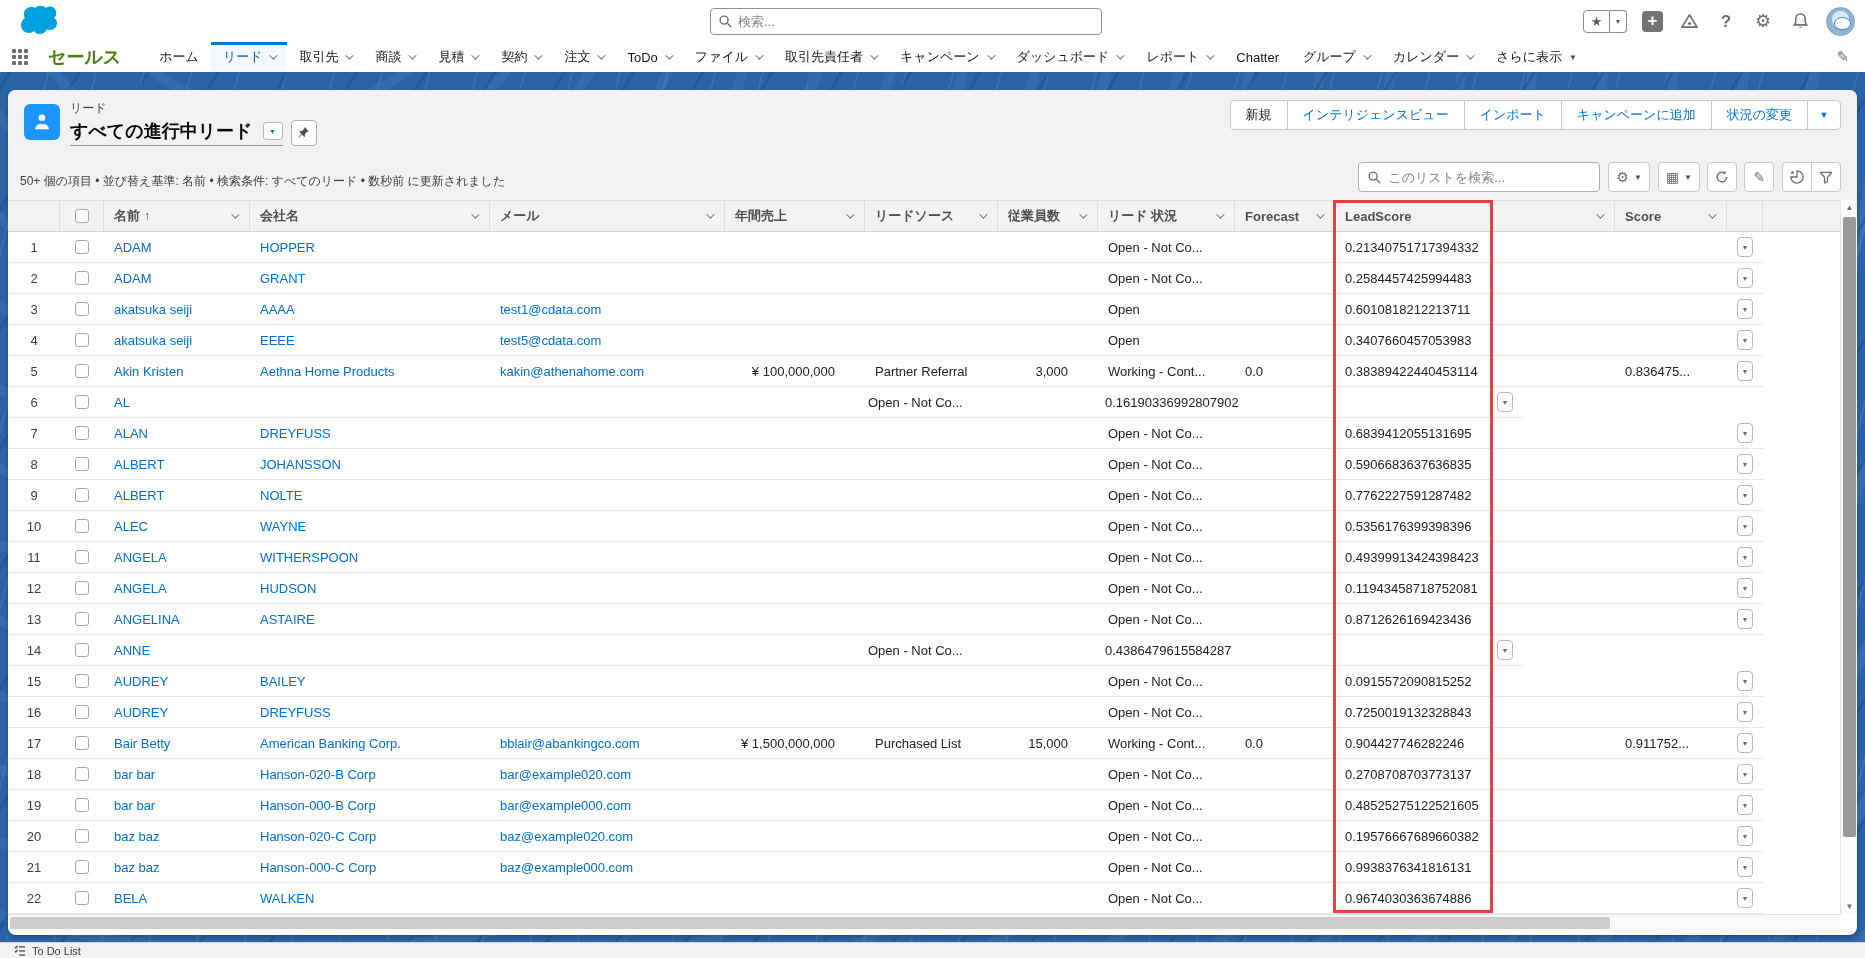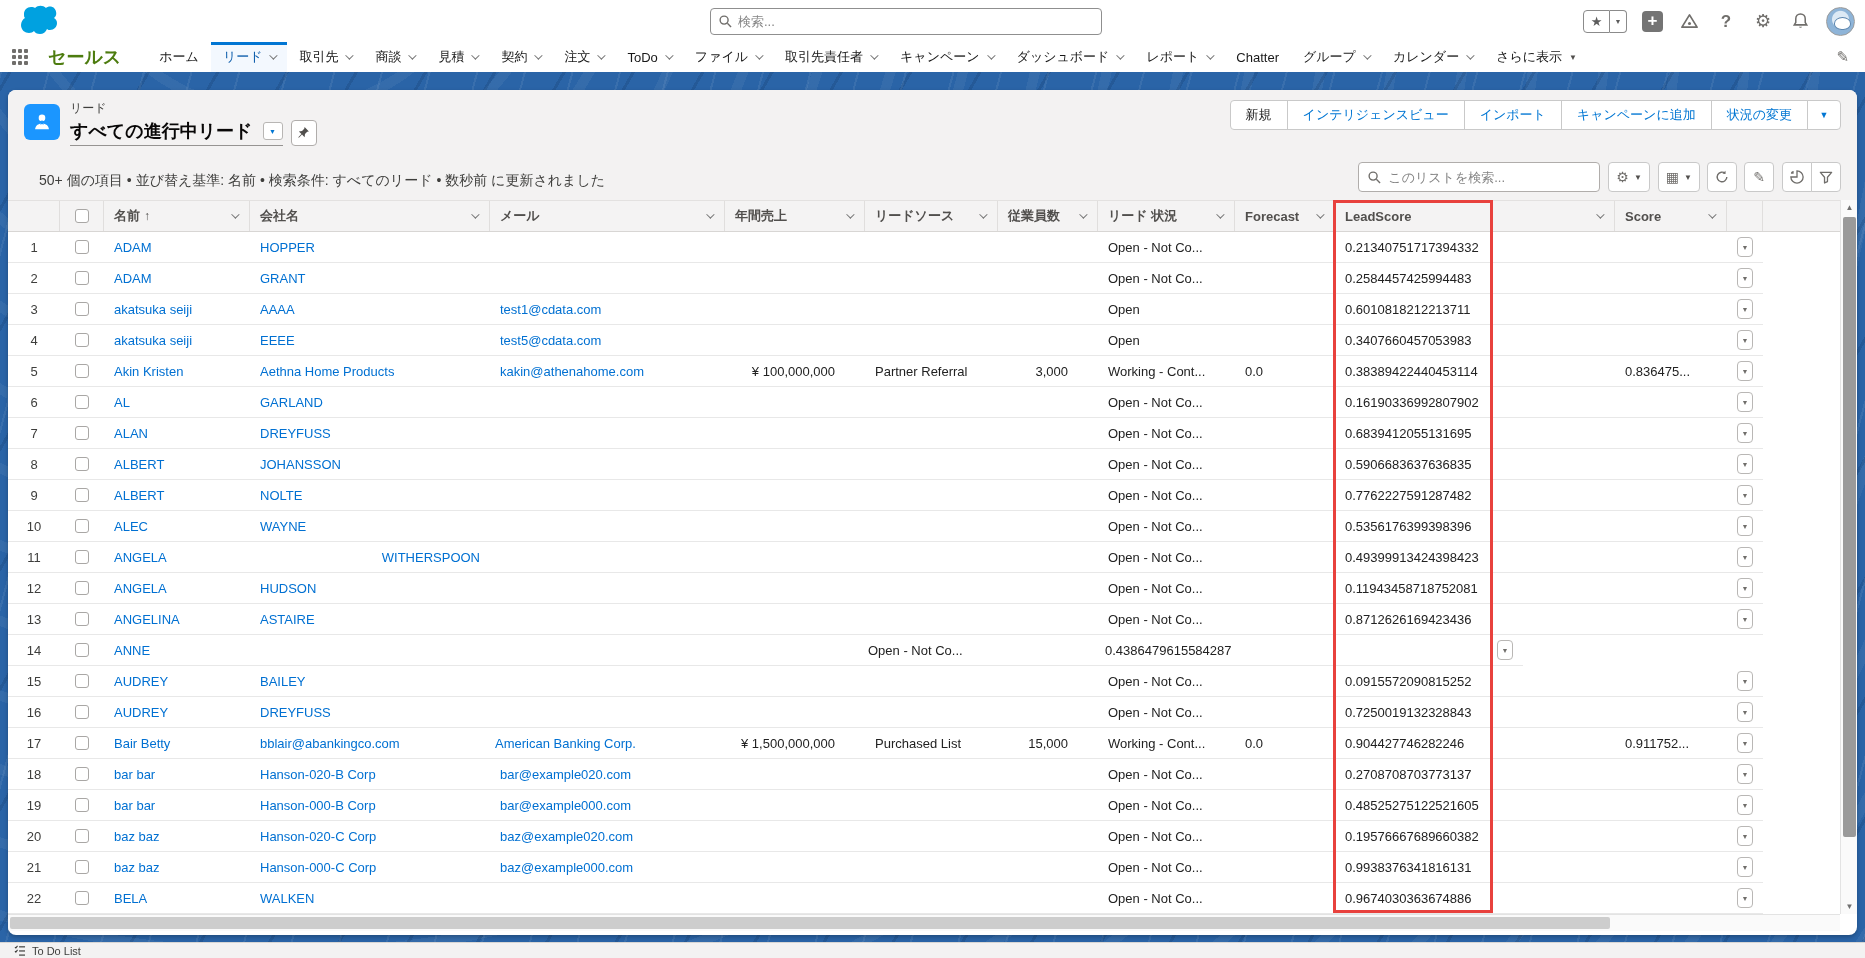--- a/index.html
+++ b/index.html
@@ -51,21 +51,21 @@
   .list-title-row { display:flex; align-items:center; gap:8px; }
   .list-title { font-size:18px; font-weight:bold; color:#080707; border-bottom:1px solid #969492; padding-bottom:2px; display:flex; align-items:center; gap:10px; cursor:pointer; }
   .title-caret { width:20px; height:18px; border:1px solid #b8b6b4; background:#fff; border-radius:3px; display:flex; align-items:center; justify-content:center; font-size:7px; color:#0176d3; }
   .pin-btn { width:26px; height:26px; border:1px solid #b0adab; background:#fff; border-radius:4px; display:flex; align-items:center; justify-content:center; cursor:pointer; }
 
   .header-actions { position:absolute; right:16px; top:10px; display:flex; }
   .hbtn { height:30px; padding:0 15px; background:#fff; border:1px solid #c9c9c9; color:#0176d3; font-size:13px; display:flex; align-items:center; cursor:pointer; margin-left:-1px; white-space:nowrap; font-family:inherit; }
   .hbtn:first-child { border-radius:4px 0 0 4px; margin-left:0; color:#181818; }
   .hbtn.menu { border-radius:0 4px 4px 0; width:34px; justify-content:center; font-size:9px; }
 
-  .summary { position:absolute; left:31px; bottom:10px; font-size:14px; color:#3e3e3c; }
+  .summary { position:absolute; left:12px; bottom:10px; font-size:12px; color:#3e3e3c; }
   .list-toolbar { position:absolute; right:16px; bottom:8px; display:flex; align-items:center; gap:8px; }
   .list-search { width:242px; height:30px; border:1px solid #b0adab; border-radius:4px; background:#fff; display:flex; align-items:center; padding:0 9px; }
   .list-search input { border:none; outline:none; flex:1; font-size:13px; margin-left:7px; font-family:inherit; min-width:0; }
   .list-search input::placeholder { color:#848484; }
   .tgroup { display:flex; }
   .tbtn { height:30px; min-width:30px; padding:0 7px; background:#fff; border:1px solid #c9c9c9; color:#706e6b; display:flex; align-items:center; justify-content:center; gap:5px; cursor:pointer; margin-left:-1px; font-size:14px; }
   .tbtn:first-child { border-radius:4px 0 0 4px; margin-left:0; }
   .tbtn:last-child { border-radius:0 4px 4px 0; }
   .tbtn.single { border-radius:4px; }
 
@@ -517,23 +517,20 @@
               <div class="td filler"></div>
             </div>
             <div class="tr">
               <div class="td rownum" style="width: 52px;">6</div>
               <div class="td center" style="width: 44px;">
                 <input type="checkbox" class="cbx" style="">
               </div>
               <div class="td" style="width: 146px;">
                 <span class="link">AL</span>
               </div>
-              <div class="td" style="width: 240px;">
-                <span class="link">GARLAND</span>
-              </div>
               <div class="td" style="width: 235px;"></div>
               <div class="td" style="width: 140px;"></div>
               <div class="td" style="width: 133px;"></div>
               <div class="td" style="width: 100px;"></div>
               <div class="td" style="width: 137px;">
                 <span>Open - Not Co...</span>
               </div>
               <div class="td" style="width: 100px;"></div>
               <div class="td" style="width: 280px;">
                 <span>0.16190336992807902</span>
@@ -657,21 +654,21 @@
               <div class="td filler"></div>
             </div>
             <div class="tr">
               <div class="td rownum" style="width: 52px;">11</div>
               <div class="td center" style="width: 44px;">
                 <input type="checkbox" class="cbx" style="">
               </div>
               <div class="td" style="width: 146px;">
                 <span class="link">ANGELA</span>
               </div>
-              <div class="td" style="width: 240px; justify-content: flex-end;">
+              <div class="td" style="width: 240px;">
                 <span class="link">WITHERSPOON</span>
               </div>
               <div class="td" style="width: 235px;"></div>
               <div class="td" style="width: 140px;"></div>
               <div class="td" style="width: 133px;"></div>
               <div class="td" style="width: 100px;"></div>
               <div class="td" style="width: 137px;">
                 <span>Open - Not Co...</span>
               </div>
               <div class="td" style="width: 100px;"></div>
@@ -822,25 +819,25 @@
               <div class="td filler"></div>
             </div>
             <div class="tr">
               <div class="td rownum" style="width: 52px;">17</div>
               <div class="td center" style="width: 44px;">
                 <input type="checkbox" class="cbx" style="">
               </div>
               <div class="td" style="width: 146px;">
                 <span class="link">Bair Betty</span>
               </div>
+              <div class="td" style="width: 240px;">
+                <span class="link">American Banking Corp.</span>
+              </div>
               <div class="td" style="width: 235px;">
                 <span class="link">bblair@abankingco.com</span>
-              </div>
-              <div class="td" style="width: 240px;">
-                <span class="link">American Banking Corp.</span>
               </div>
               <div class="td right" style="width: 140px;">
                 <span>¥ 1,500,000,000</span>
               </div>
               <div class="td" style="width: 133px;">
                 <span>Purchased List</span>
               </div>
               <div class="td right" style="width: 100px;">
                 <span>15,000</span>
               </div>

